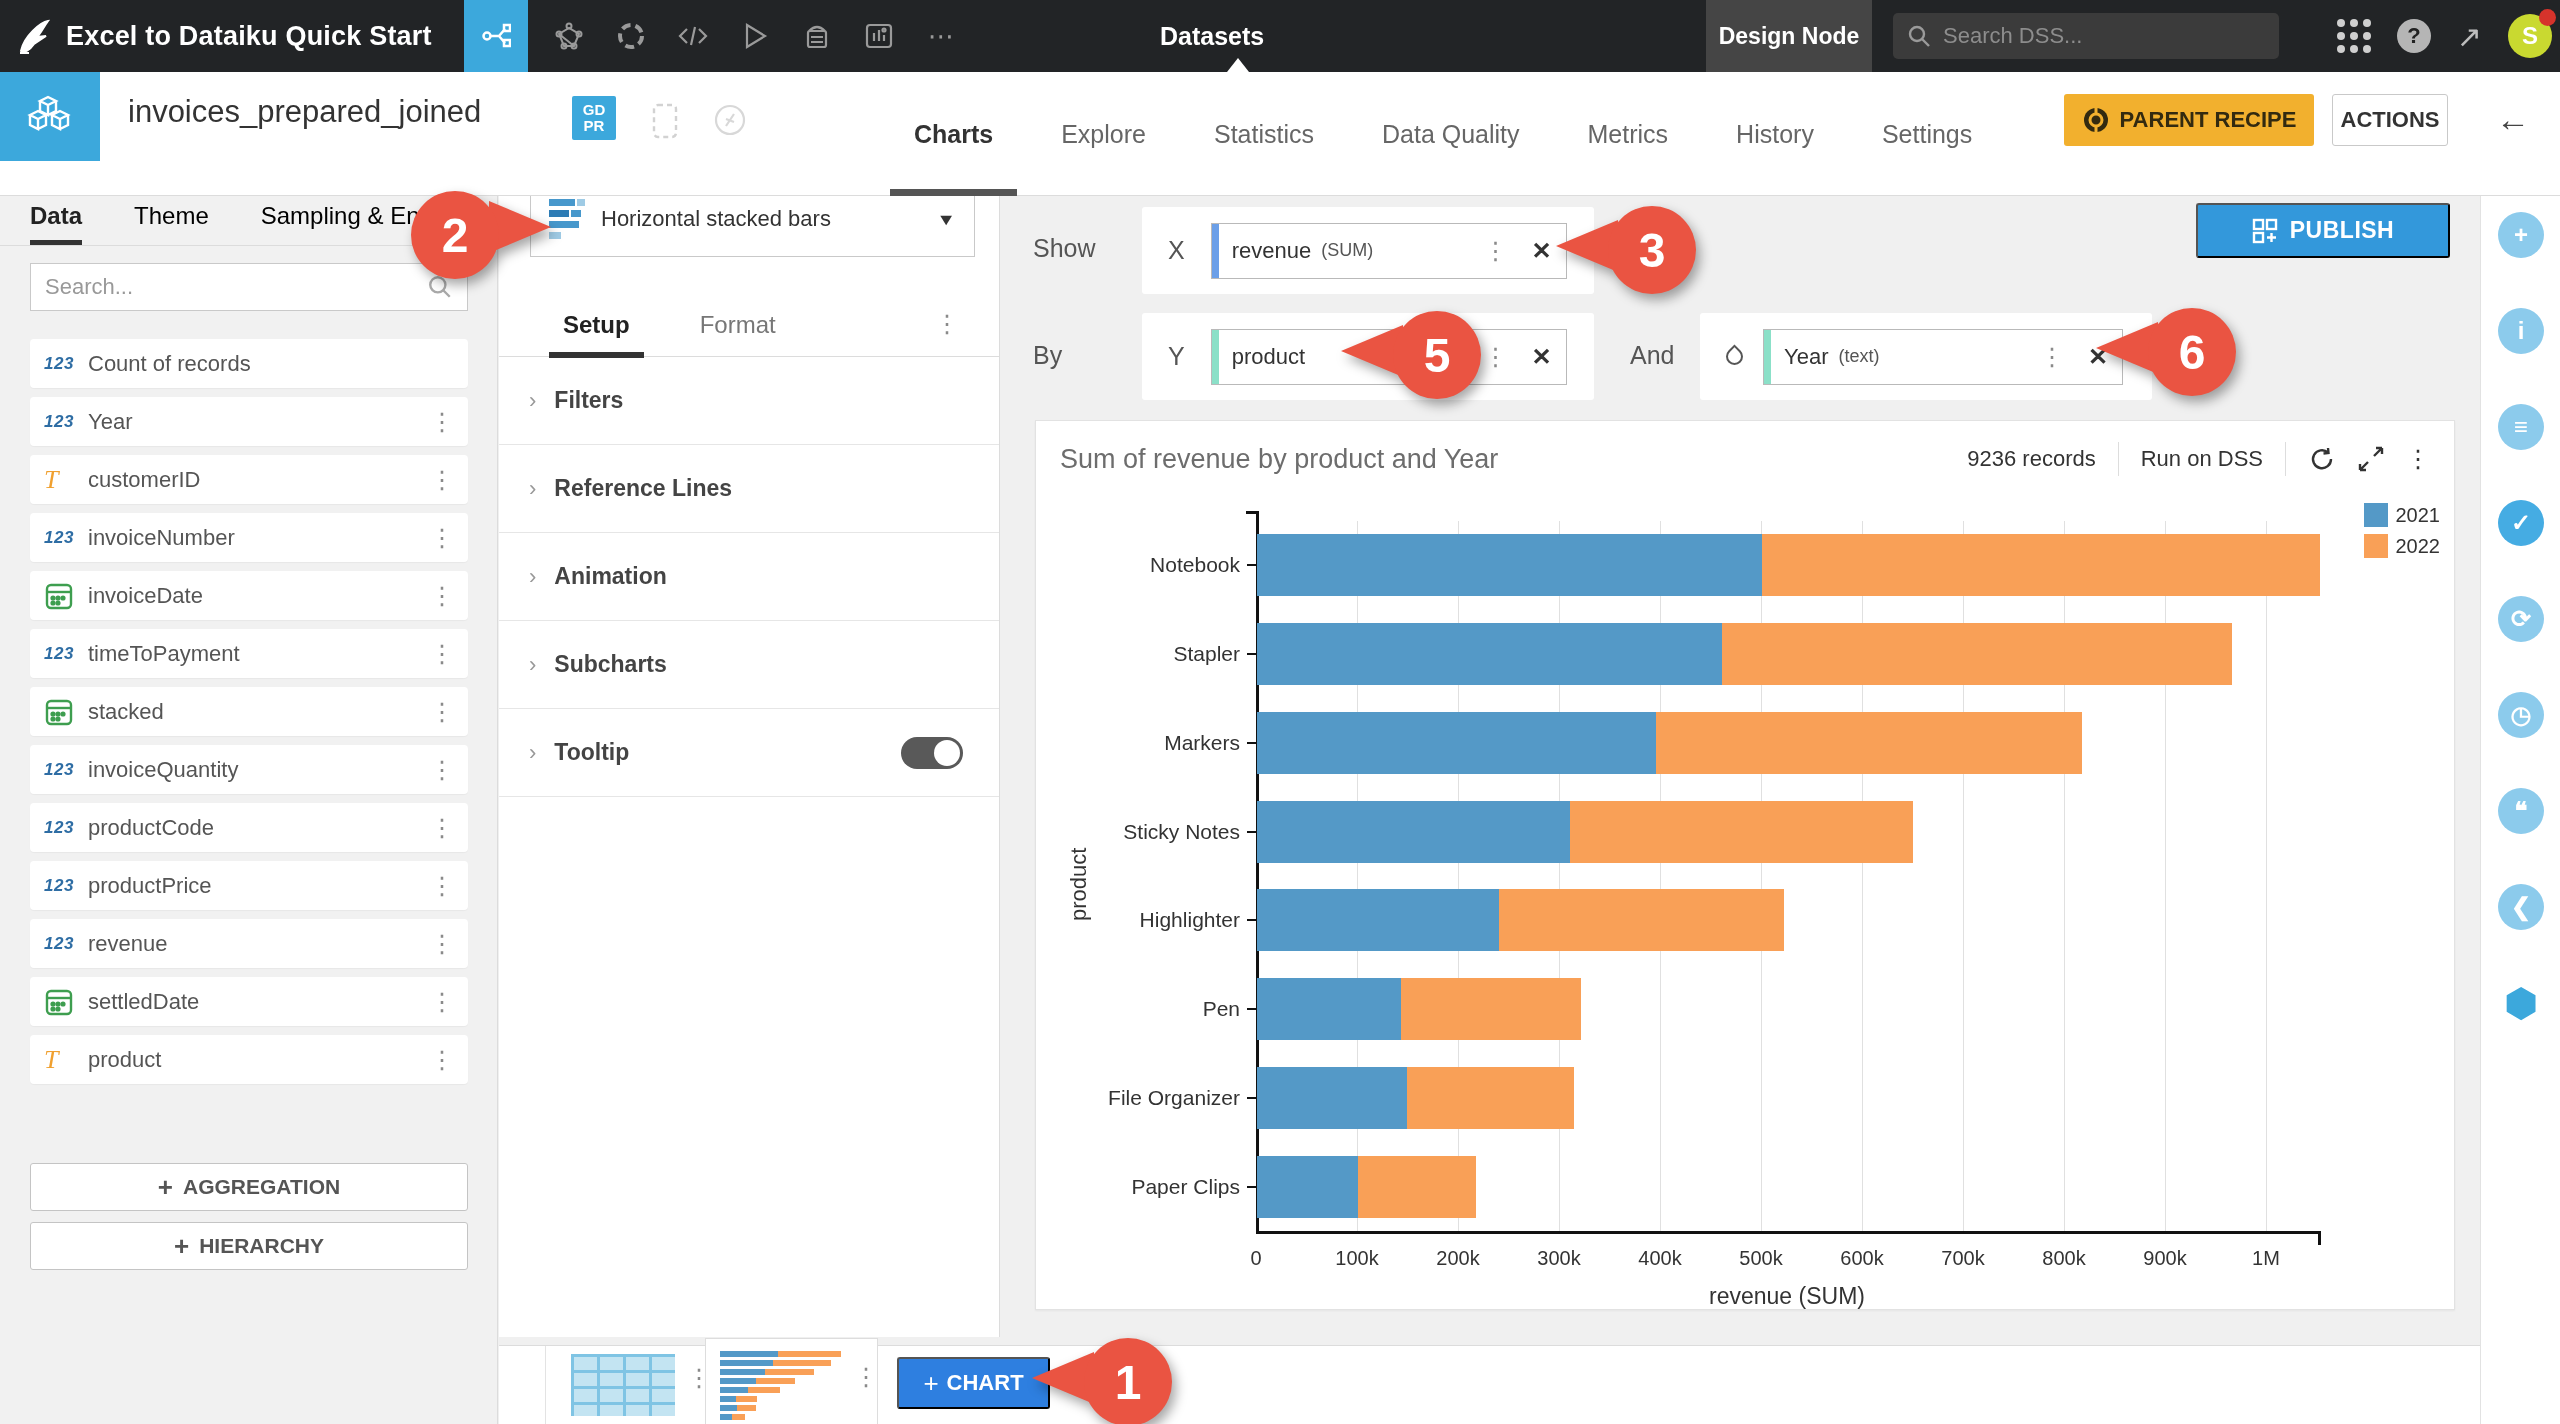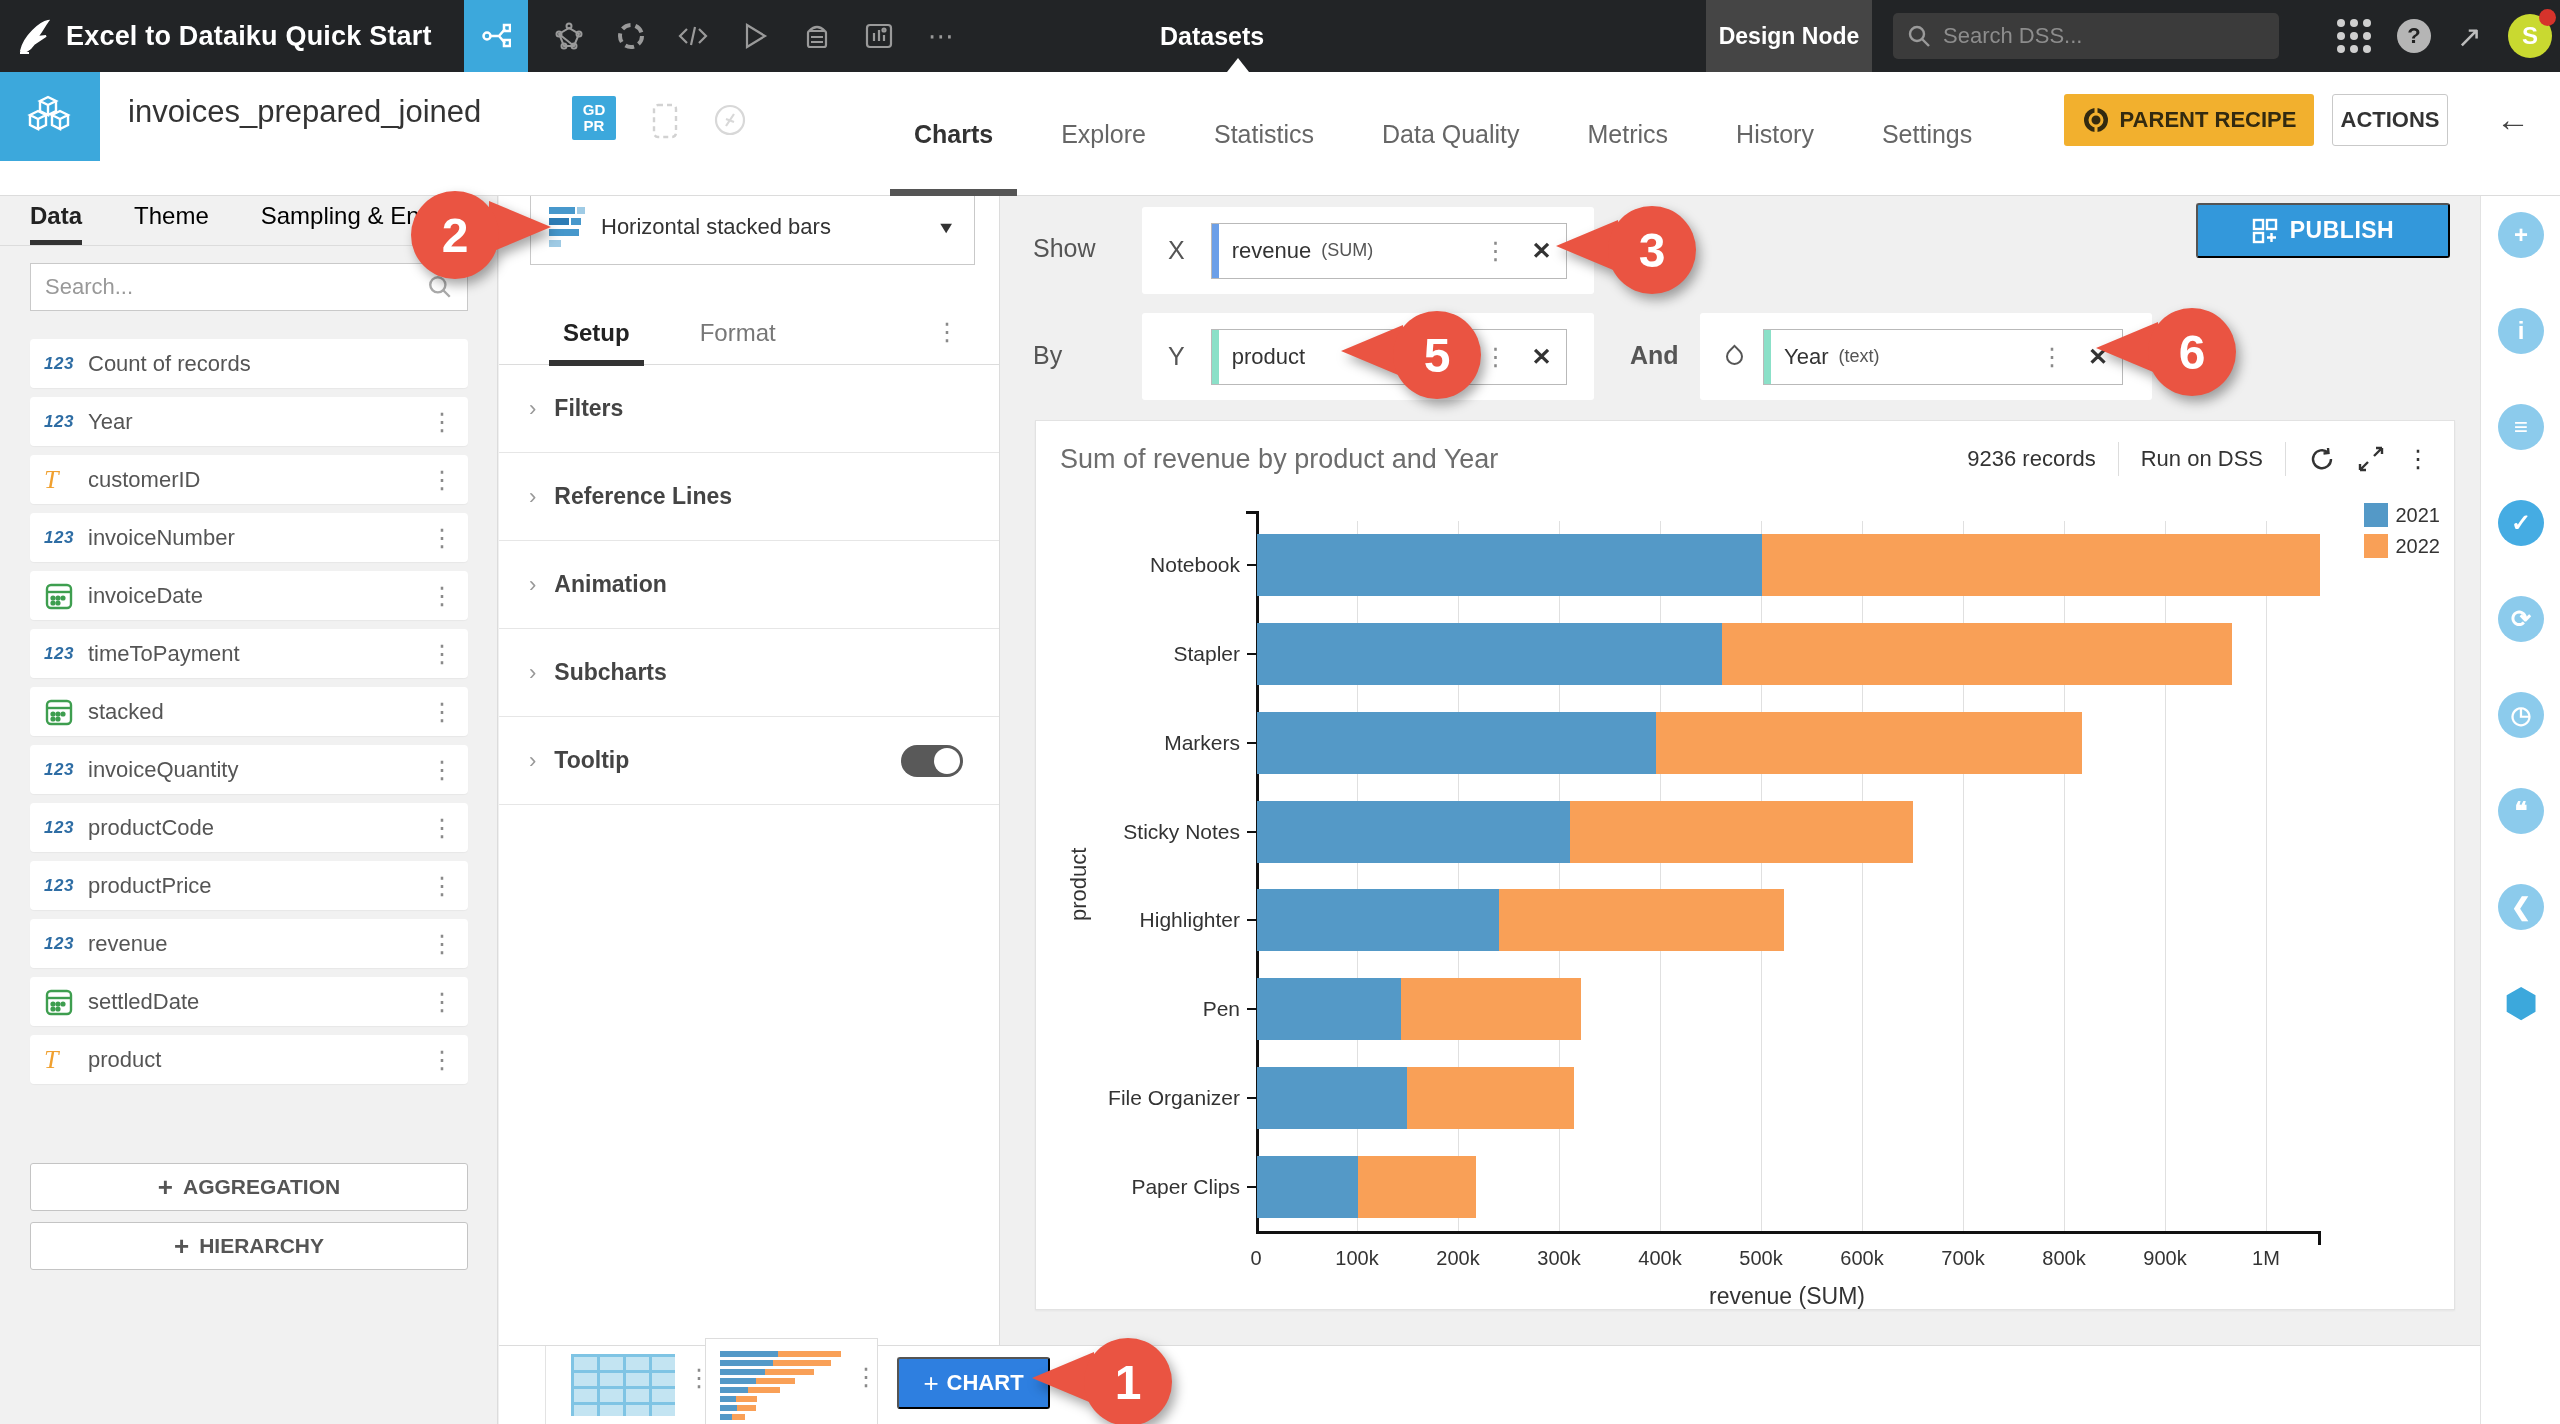--- a/index.html
+++ b/index.html
@@ -55,21 +55,21 @@
   .fields { position:absolute; left:30px; top:143px; width:438px; }
   .field-card { position:relative; width:438px; height:49px; background:#fff; border-radius:4px; margin-bottom:9px; display:flex; align-items:center; padding:0 14px; box-shadow:0 1px 1px rgba(0,0,0,.04); }
   .f-icon { width:44px; display:flex; align-items:center;font-style:italic; }
   .ic-num { color:#2E6DA4; font-weight:bold; font-size:17px; letter-spacing:.5px; }
   .ic-text { color:#F0A02F; font-family:"Liberation Serif",serif; font-size:26px; }
   .f-label { flex:1; font-size:22px; color:#555; }
   .f-kebab { color:#8a8a8a; font-size:22px; letter-spacing:0; }
   .sb-btn { position:absolute; left:30px; width:438px; height:48px; background:#fff; border:1px solid #c4c4c4; border-radius:3px; color:#555; font-weight:bold; font-size:21px; display:flex; align-items:center; justify-content:center; gap:10px; }
 
   
-  .config-panel { position:absolute; left:499px; top:196px; width:501px; height:1149px; background:#fff; border-right:1px solid #dcdcdc; }
+  .config-panel { position:absolute; left:499px; top:188px; width:501px; height:1149px; background:#fff; border-right:1px solid #dcdcdc; }
   .type-select { position:absolute; left:31px; top:-7px; width:445px; height:76px; background:#fff; border:1px solid #c9c9c9; display:flex; align-items:center; padding:0 18px; gap:16px; }
   .type-label { flex:1; font-size:22px; color:#333; }
   .chev-down { color:#333; font-size:20px; transform:scaleY(.8); }
   .bars-mini { display:flex; flex-direction:column; gap:4px; }
   .bars-mini div { height:7px; display:flex; gap:2px; }
   .bars-mini i { display:block; height:100%; }
   .sf-tabs { position:absolute; left:0; top:105px; width:100%; height:64px; border-bottom:1px solid #dcdcdc; display:flex; align-items:center; padding-left:64px; gap:70px; }
   .sf-tab { position:relative; height:64px; display:flex; align-items:center; font-size:24px; color:#777; }
   .sf-tab.active { color:#222; font-weight:bold; }
   .sf-tab.active::after { content:""; position:absolute; left:-14px; right:-14px; bottom:-1px; height:6px; background:#333; }
@@ -537,21 +537,21 @@
   <span class="row-label" style="left:33px; top:145px;">By</span>
   <div class="ctl-card" style="left:142px; top:117px; width:452px;">
     <span class="axis-letter">Y</span>
     <div class="pill" style="--accent:#8BE0C8;">
       <span class="pill-field">product</span>
       <span class="pill-spacer"></span>
       <span class="pill-kebab kebab-dots">⋮</span>
       <span class="pill-x">✕</span>
     </div>
   </div>
-  <span class="row-label" style="left:630px; top:145px;font-weight:bold;">And</span>
+  <span class="row-label" style="left:630px; top:145px;">And</span>
   <div class="ctl-card" style="left:700px; top:117px; width:452px; gap:20px;">
     <span class="droplet"></span>
     <div class="pill" style="--accent:#8BE0C8; width:360px;">
       <span class="pill-field">Year</span>
       <span class="pill-suffix">(text)</span>
       <span class="pill-spacer"></span>
       <span class="pill-kebab kebab-dots">⋮</span>
       <span class="pill-x">✕</span>
     </div>
   </div>

